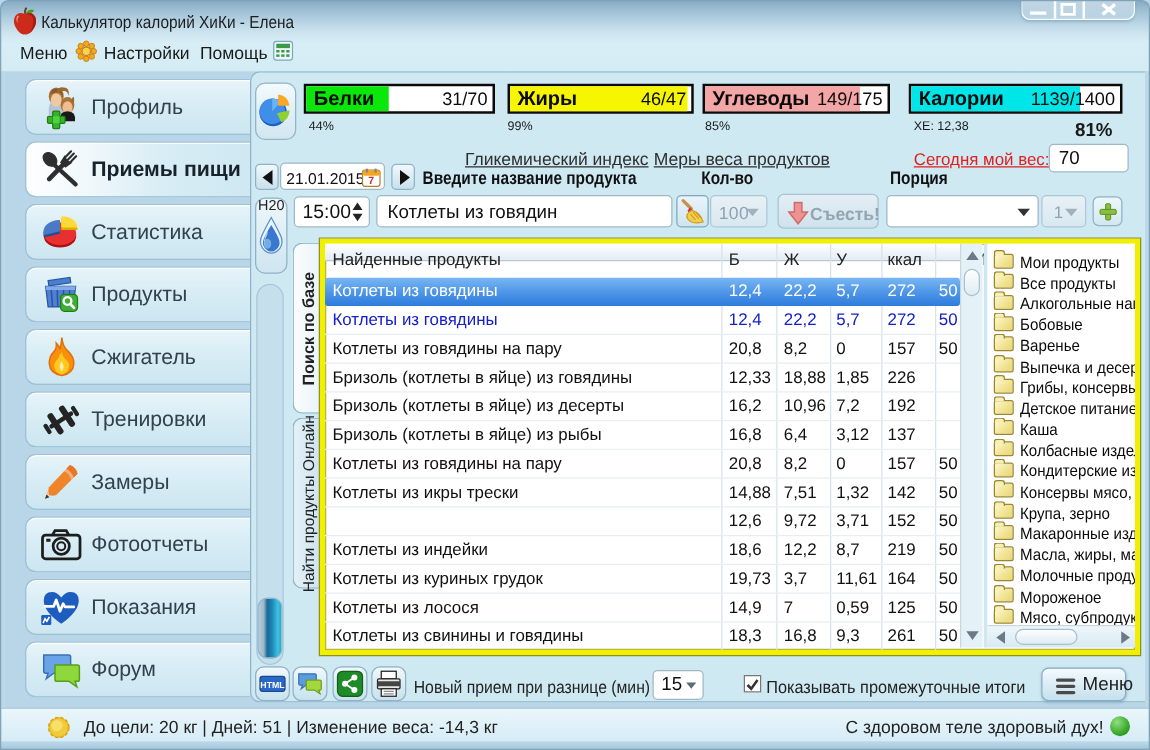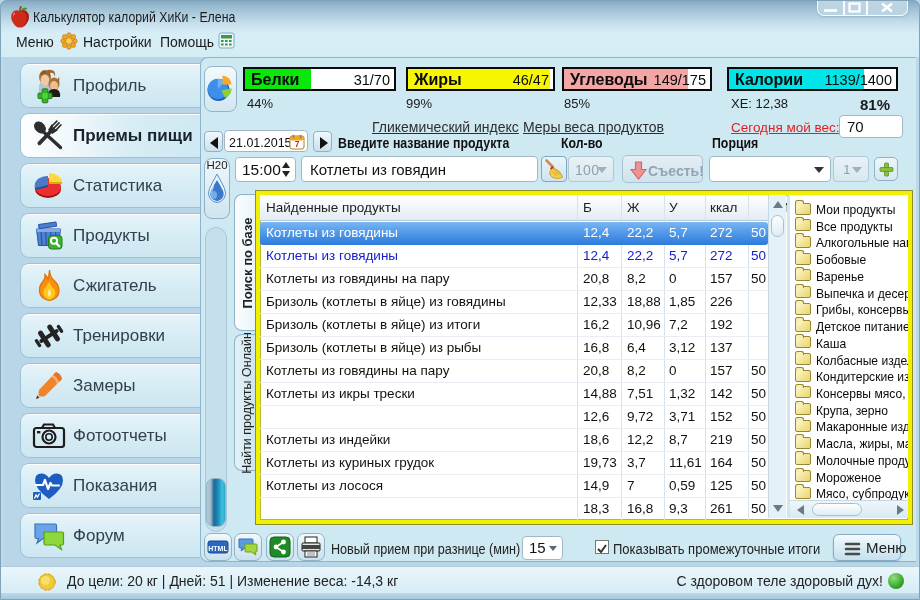--- a/index.html
+++ b/index.html
@@ -30,21 +30,21 @@
 
 
 #main { position:absolute; left:200px; top:57px; width:716px; height:505px; background:#cfe9f3;
   border:1px solid #8fb4c9; border-right:none; border-radius:8px 0 0 8px; }
 
 
 .bar { position:absolute; top:67px; height:24px; border:2px solid #0a0a0a; background:#fff; }
 .bar .fill { position:absolute; left:0; top:0; bottom:0; }
 .bar .lab { position:absolute; left:6px; top:1.5px; font-weight:bold; font-size:16px; color:#0a0a0a; white-space:nowrap; }
 .bar .val { position:absolute; right:4px; top:3px; font-size:14.5px; color:#0a0a0a; white-space:nowrap; }
-.pct { position:absolute; top:96px; font-size:13px; color:#1a1a1a; }
+.pct { position:absolute; top:96px; font-size:10px; color:#1a1a1a; }
 
 .link { position:absolute; top:119px; font-size:14px; color:#2e2e2e; text-decoration:underline; }
 #wlink { position:absolute; top:120px; left:731px; font-size:13.5px; color:#e02020; text-decoration:underline; }
 #winput { position:absolute; left:839px; top:115px; width:64px; height:23px; background:#fff;
   border:1px solid #a0b8c6; border-radius:4px; font-size:15px; padding:2px 0 0 7px; color:#111; }
 
 .navbtn { position:absolute; top:131px; width:19px; height:21px; background:linear-gradient(180deg,#f0f8fc,#c9e0ec);
   border:1px solid #8fb2c6; border-radius:4px; text-align:center; }
 #datebox { position:absolute; left:224px; top:130px; width:84px; height:22px; background:#fff; border:1px solid #a0b8c6;
   border-radius:4px; font-size:12.5px; color:#111; padding:4.5px 0 0 4px; }
@@ -81,21 +81,21 @@
 
 .vtab { position:absolute; left:234px; width:24px; border:1px solid #8fb2c6; border-right:none; border-radius:8px 0 0 8px; }
 .vtab .txt { position:absolute; left:50%; top:50%; transform:translate(-50%,-50%) rotate(-90deg); white-space:nowrap;
   font-size:13px; color:#222; }
 
 
 #ybox { position:absolute; left:256px; top:191px; width:656px; height:333px; background:#fff;
   border:4px solid #f0f000; box-shadow:0 0 0 1px #8f8f25, inset 0 0 0 1px #b8b838; }
 
 
-#thead { position:absolute; left:260px; top:195px; width:508px; height:26px;
+#thead { position:absolute; left:260px; top:195px; width:508px; height:14px;
   background:linear-gradient(180deg,#ffffff,#e2ecf4); border-bottom:1px solid #b8c8d4; }
 #thead span { position:absolute; top:5px; font-size:13.5px; color:#222; }
 .tcol { position:absolute; top:195px; width:1px; height:325px; background:#d8e2ea; }
 .trow { position:absolute; left:0; width:508px; height:23px; border-bottom:1px solid #e8eef4; }
 .trow span { position:absolute; top:3px; font-size:13.5px; color:#111; white-space:nowrap; }
 .trow.sel { background:linear-gradient(180deg,#79b7f4 0%,#5198e8 50%,#2f7ddd 100%); border-radius:3px; border-bottom:1px solid #2f7ddd; }
 .trow.sel span { color:#fff; }
 .trow.blu span { color:#1520cc; }
 #tclip { position:absolute; left:260px; top:221px; width:508px; height:297px; overflow:hidden; }
 
@@ -451,21 +451,21 @@
     </div>
 <div class="trow " style="top:96.0px">
       <span style="left:6px">Бризоль (котлеты в яйце) из говядины</span>
       <span style="left:323px">12,33</span>
       <span style="left:367px">18,88</span>
       <span style="left:409px">1,85</span>
       <span style="left:450px">226</span>
       <span style="left:491px"></span>
     </div>
 <div class="trow " style="top:119.0px">
-      <span style="left:6px">Бризоль (котлеты в яйце) из итоги</span>
+      <span style="left:6px">Бризоль (котлеты в яйце) из десерты</span>
       <span style="left:323px">16,2</span>
       <span style="left:367px">10,96</span>
       <span style="left:409px">7,2</span>
       <span style="left:450px">192</span>
       <span style="left:491px"></span>
     </div>
 <div class="trow " style="top:142.0px">
       <span style="left:6px">Бризоль (котлеты в яйце) из рыбы</span>
       <span style="left:323px">16,8</span>
       <span style="left:367px">6,4</span>
@@ -514,20 +514,21 @@
     </div>
 <div class="trow " style="top:280.0px">
       <span style="left:6px">Котлеты из лосося</span>
       <span style="left:323px">14,9</span>
       <span style="left:367px">7</span>
       <span style="left:409px">0,59</span>
       <span style="left:450px">125</span>
       <span style="left:491px">50</span>
     </div>
 <div class="trow " style="top:303.0px">
+      <span style="left:6px">Котлеты из свинины и говядины</span>
       <span style="left:323px">18,3</span>
       <span style="left:367px">16,8</span>
       <span style="left:409px">9,3</span>
       <span style="left:450px">261</span>
       <span style="left:491px">50</span>
     </div>
 </div>
 
 <div id="tscroll">
     <div class="up"></div>

